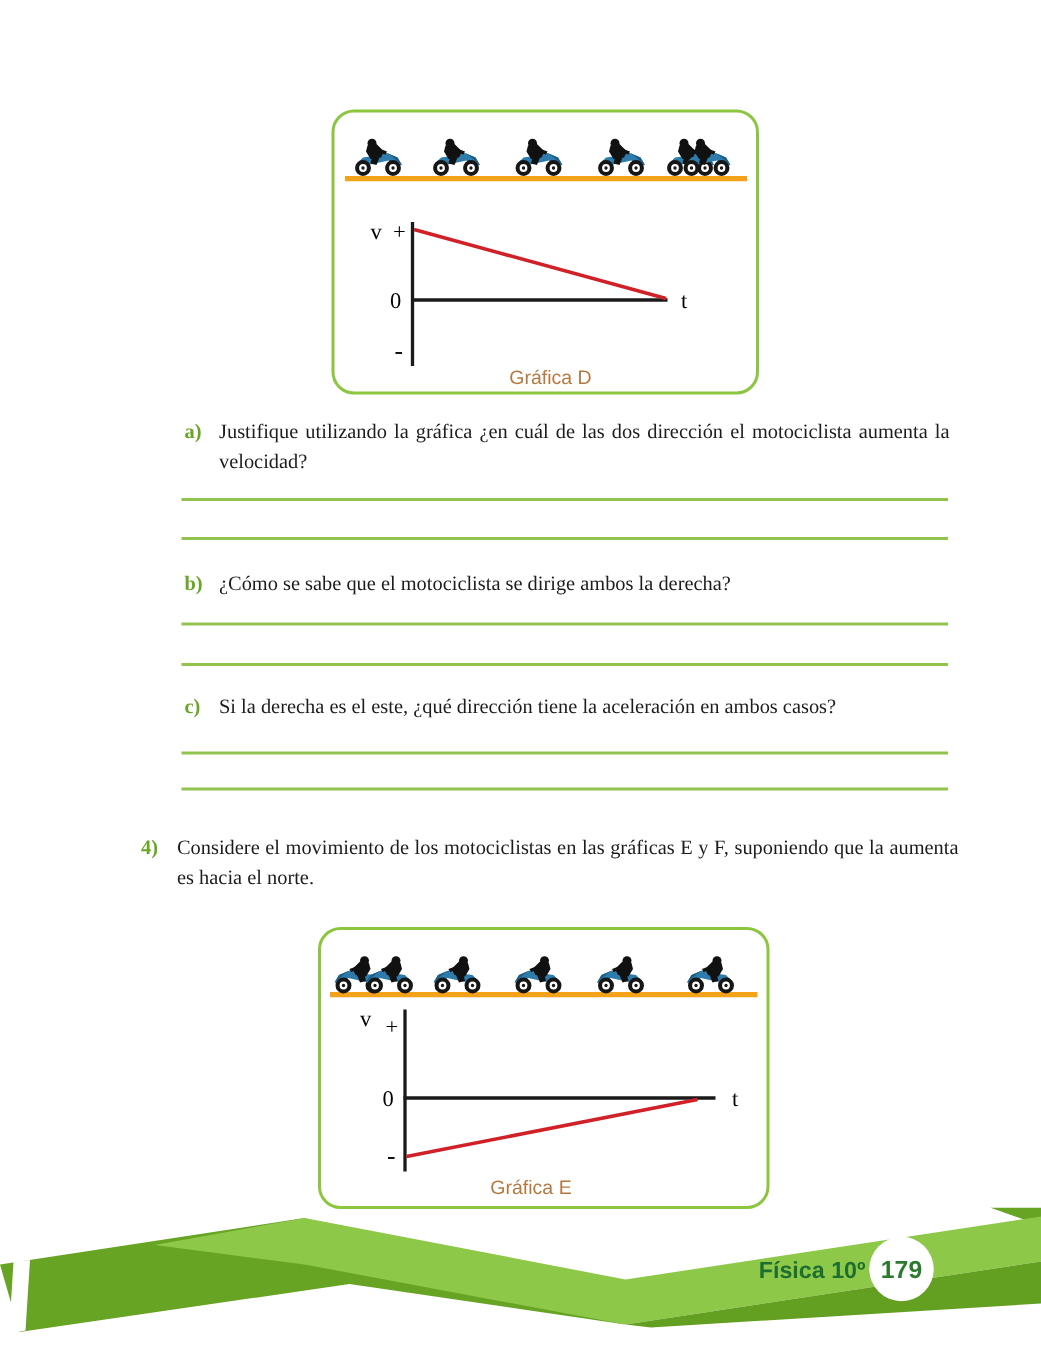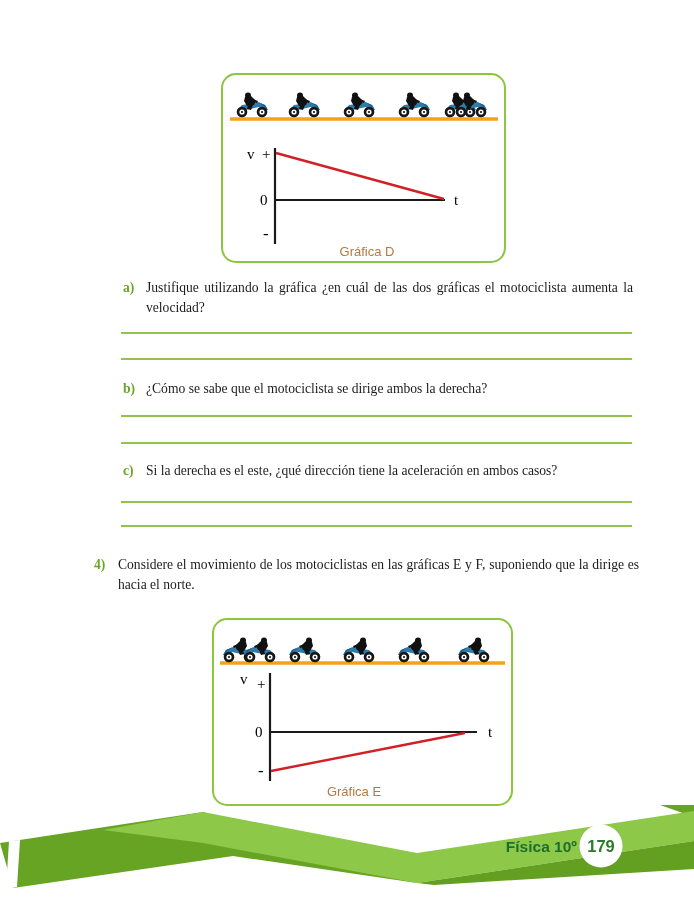--- a/index.html
+++ b/index.html
@@ -63,42 +63,42 @@
       <text x="39" y="84" font-size="15">+</text>
       <text x="37" y="130" font-size="15">0</text>
       <text x="40" y="164" font-size="17">-</text>
       <text x="231" y="130" font-size="15">t</text>
       <text x="144" y="181" font-size="13" text-anchor="middle" fill="#b5793f" class="sans">Gráfica D</text>
     </svg>
   </section>
 
   <div class="q-block" style="left:123px;top:278px;width:510px;">
     <span class="q-label">a)</span>
-    <span>Justifique utilizando la gráfica ¿en cuál de las dos gráficas el motociclista aumenta la velocidad?</span>
+    <span>Justifique utilizando la gráfica ¿en cuál de las dos dirección el motociclista aumenta la velocidad?</span>
   </div>
   <div class="ans-line" style="left:121px;top:332px;width:511px;"></div>
   <div class="ans-line" style="left:121px;top:358px;width:511px;"></div>
 
   <div class="q-block" style="left:123px;top:379px;width:510px;">
     <span class="q-label">b)</span>
     <span>¿Cómo se sabe que el motociclista se dirige ambos la derecha?</span>
   </div>
   <div class="ans-line" style="left:121px;top:415px;width:511px;"></div>
   <div class="ans-line" style="left:121px;top:442px;width:511px;"></div>
 
   <div class="q-block" style="left:123px;top:461px;width:510px;">
     <span class="q-label">c)</span>
     <span>Si la derecha es el este, ¿qué dirección tiene la aceleración en ambos casos?</span>
   </div>
   <div class="ans-line" style="left:121px;top:501px;width:511px;"></div>
   <div class="ans-line" style="left:121px;top:525px;width:511px;"></div>
 
   <div class="item-block" style="left:94px;top:555px;width:545px;">
     <span class="q-label">4)</span>
-    <span>Considere el movimiento de los motociclistas en las gráficas E y F, suponiendo que la dirige es hacia el norte.</span>
+    <span>Considere el movimiento de los motociclistas en las gráficas E y F, suponiendo que la aumenta es hacia el norte.</span>
   </div>
 
   <section class="fig-box" id="fig-e">
     <svg width="297" height="182" viewBox="0 0 297 182">
       <line x1="6" y1="43" x2="291" y2="43" stroke="#f5a21b" stroke-width="3.5"></line>
       <g>
           <use href="#moto" transform="translate(43,17) scale(-1,1)"></use>
           <use href="#moto" transform="translate(64,17) scale(-1,1)"></use>
           <use href="#moto" transform="translate(109,17) scale(-1,1)"></use>
           <use href="#moto" transform="translate(163,17) scale(-1,1)"></use>

